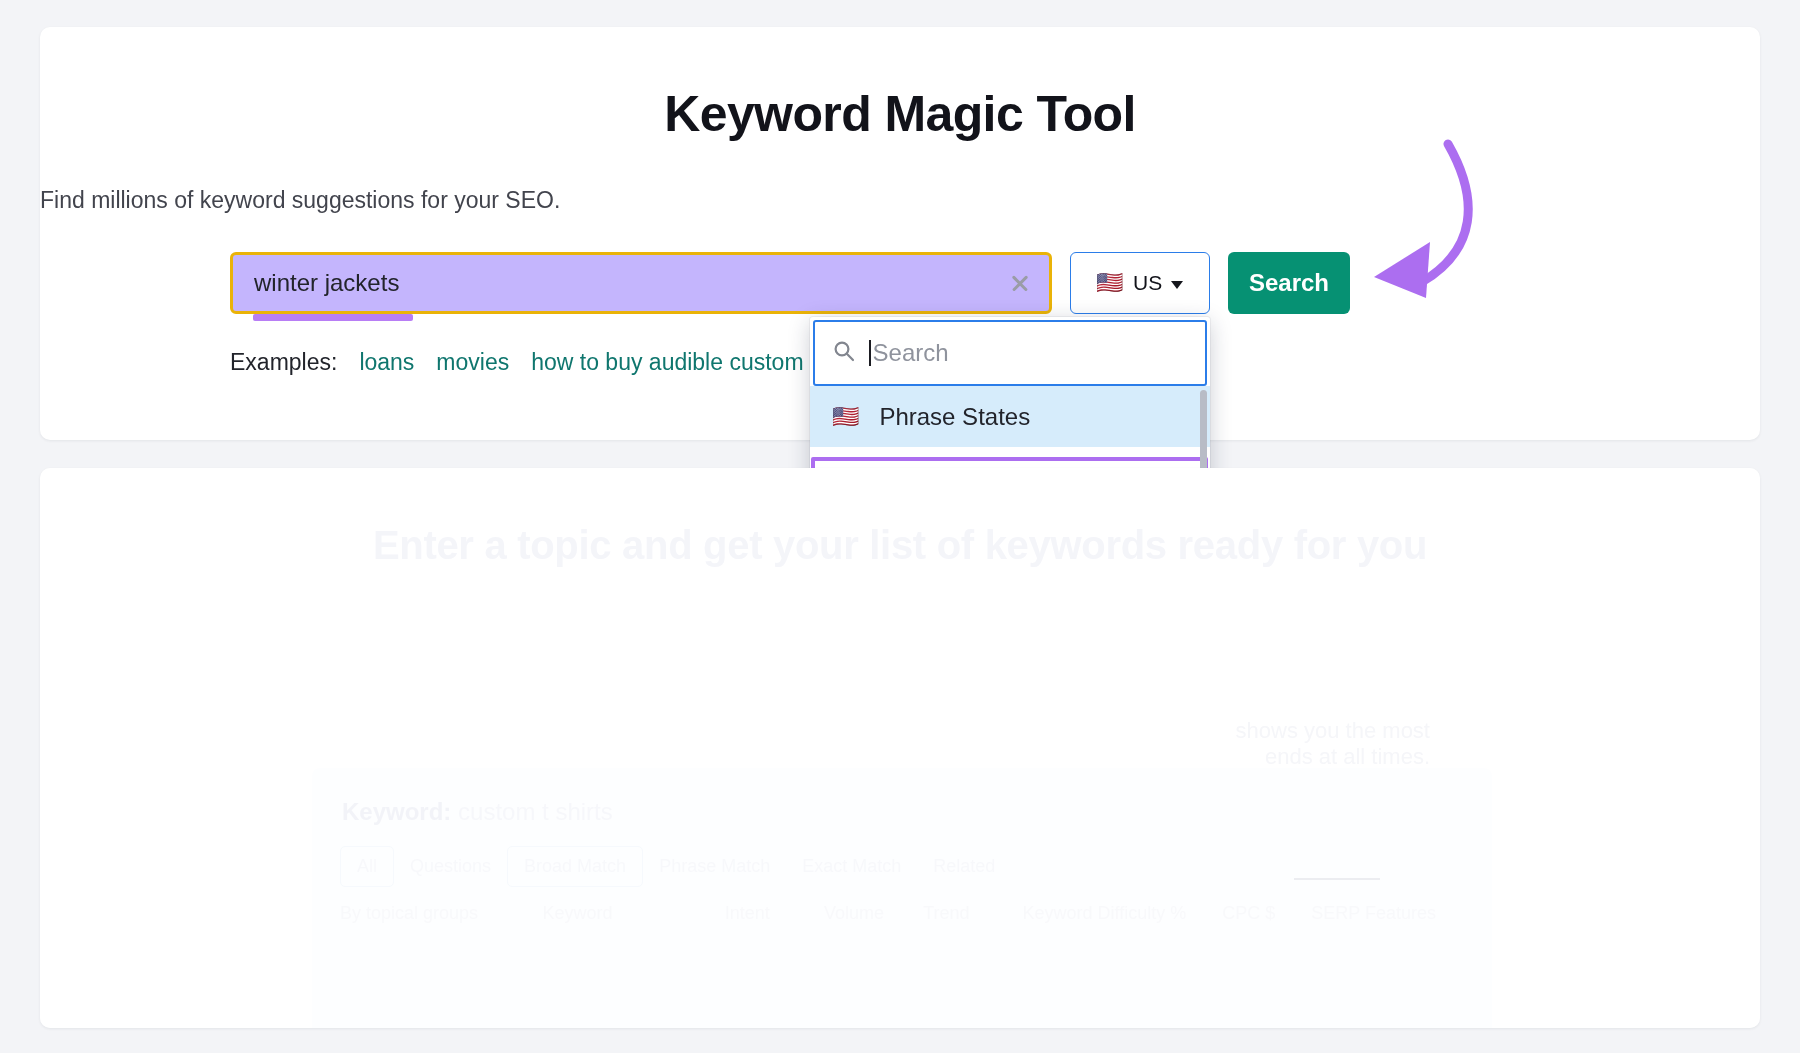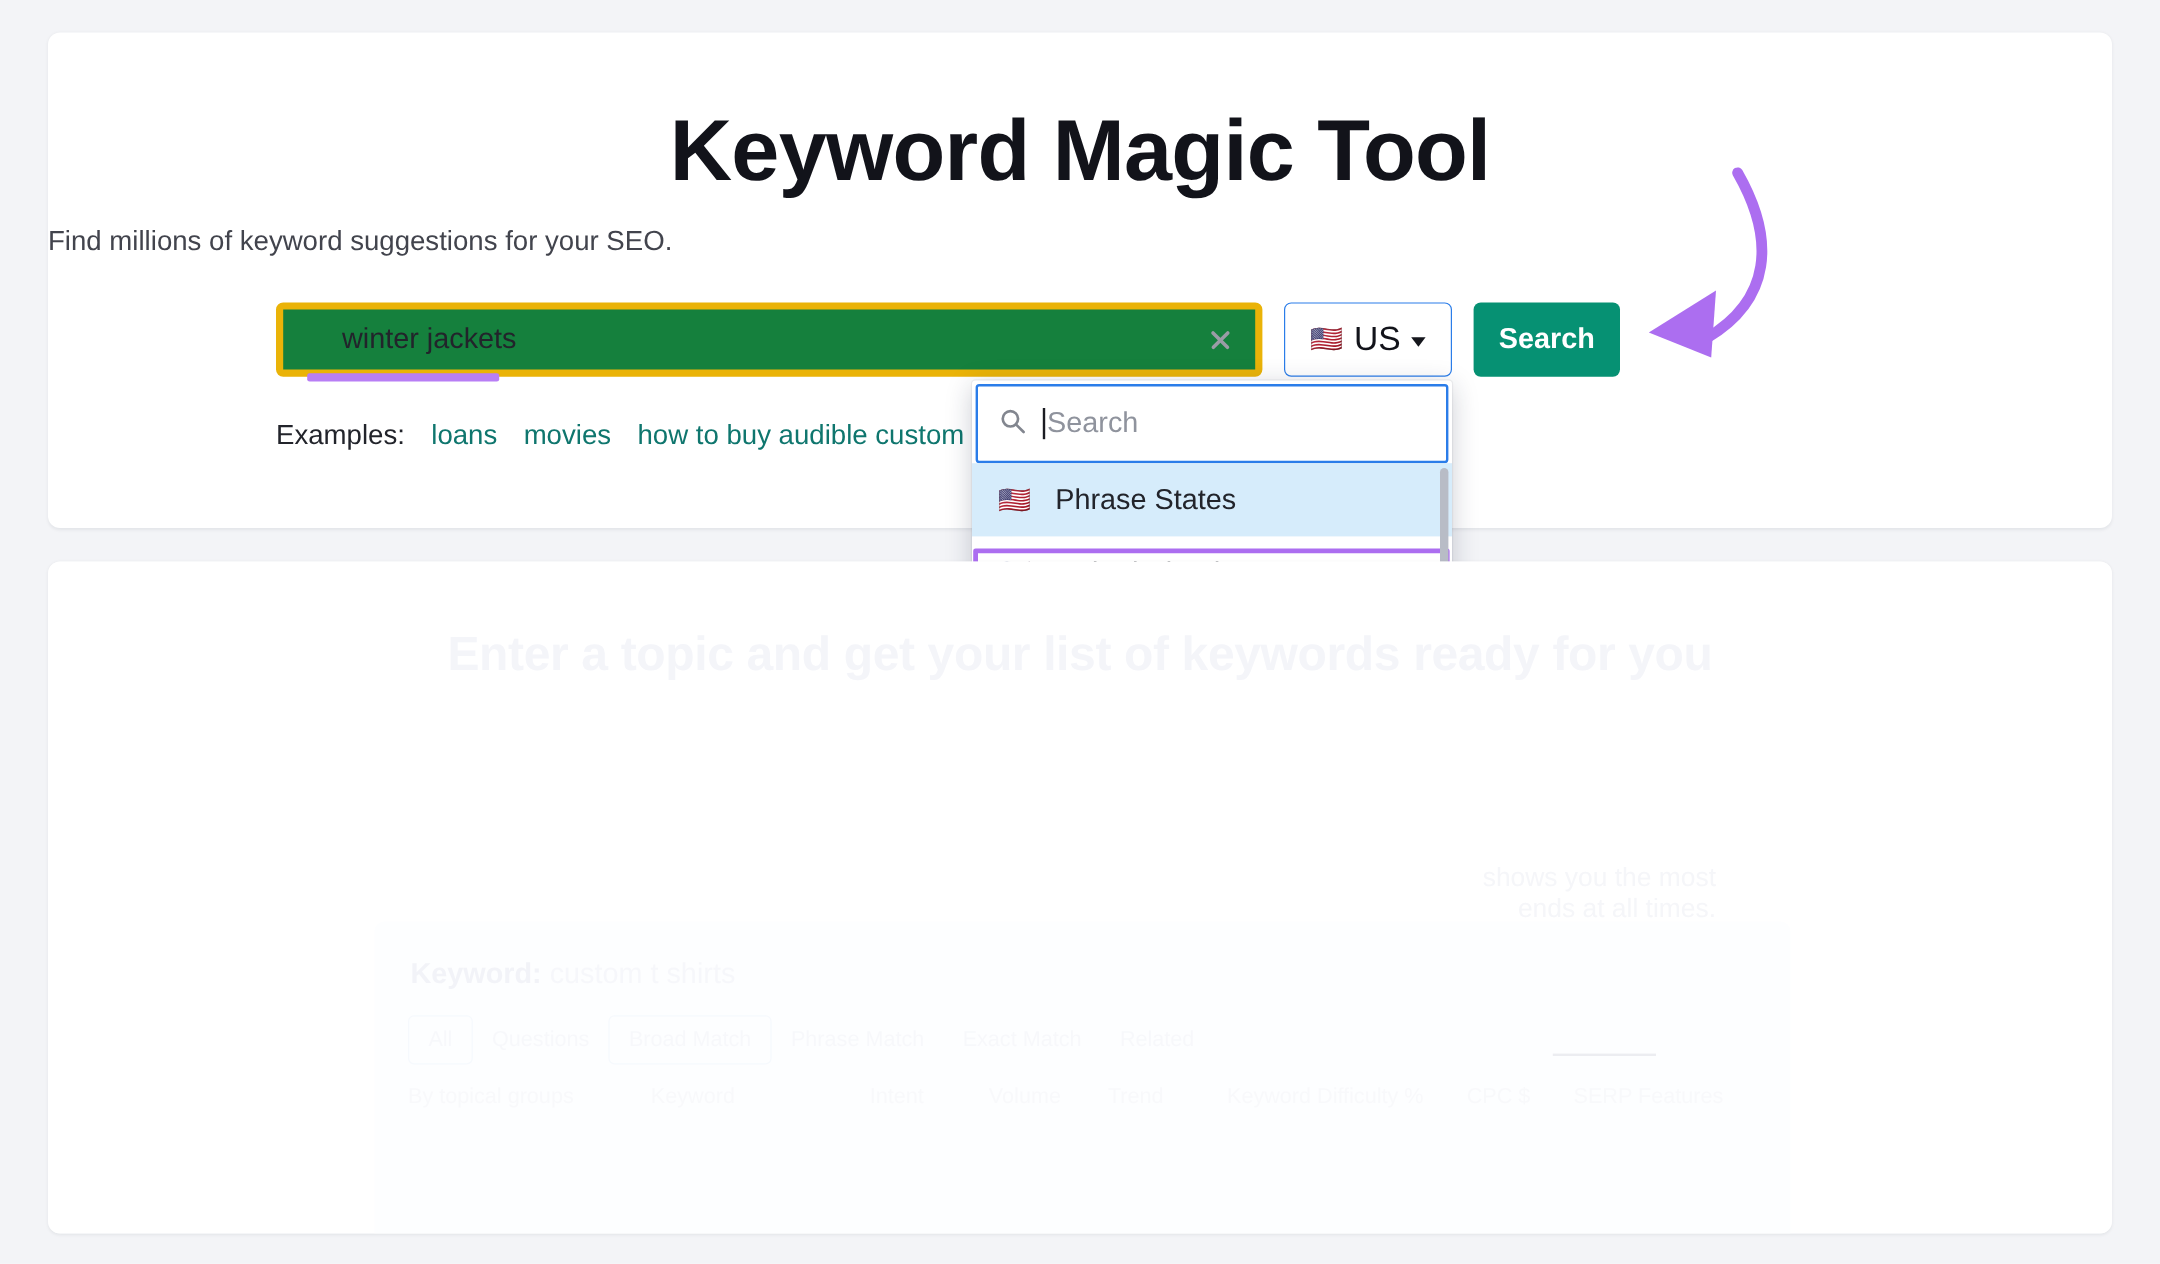--- a/index.html
+++ b/index.html
@@ -13,35 +13,35 @@
 
   
   .hero-card {
     position: absolute; left: 40px; top: 27px;
     width: 1720px; height: 413px;
     background: #ffffff; border-radius: 10px;
     box-shadow: 0 1px 3px rgba(20,25,45,.07);
   }
   .hero-title {
     position: absolute; left: 0; top: 58px; width: 100%;
-    text-align: center; font-size: 72px; font-weight: 700;
+    text-align: center; font-size: 50px; font-weight: 700;
     color: #12131a; letter-spacing: -.6px;
   }
   .hero-sub {
     position: absolute; left: 0; top: 160px; width: 100%;
     text-align: left; font-size: 23px; color: #42444d;
   }
 
   
   .search-row { position: absolute; left: 190px; top: 225px; display: flex; align-items: flex-start; }
 
   .kw-input-wrap {
     position: relative; width: 822px; height: 62px;
-    background: #15803d; border: 6px solid #eab308; border-radius: 6px;
-    display: flex; align-items: center; padding-left: 28px;
+    background: #c4b5fd; border: 3px solid #eab308; border-radius: 6px;
+    display: flex; align-items: center;
   }
   .kw-input {
     border: 0; outline: 0; background: transparent;
     font-family: "Liberation Sans", sans-serif; font-size: 24px; color: #22242b;
     padding: 0 52px 0 21px; width: 100%; height: 100%;
   }
   .kw-underline {
     position: absolute; left: 20px; bottom: -10px;
     width: 160px; height: 7px; background: #b87ef5; border-radius: 2px;
   }
@@ -55,21 +55,21 @@
   }
   .clear-icon::before { transform: rotate(45deg); }
   .clear-icon::after  { transform: rotate(-45deg); }
 
   .country-btn {
     margin-left: 18px; width: 140px; height: 62px;
     border: 1.5px solid #2b7de9; border-radius: 6px; background: #fff;
     display: flex; align-items: center; justify-content: center; gap: 9px;
     cursor: pointer;
   }
-  .country-btn .code { font-size: 28px; color: #12131a; }
+  .country-btn .code { font-size: 21px; color: #12131a; }
   .flag { font-size: 22px; line-height: 1; }
   .chev {
     width: 0; height: 0; border-left: 6.5px solid transparent;
     border-right: 6.5px solid transparent; border-top: 8px solid #15161c;
     margin-top: 3px;
   }
 
   .search-btn {
     margin-left: 18px; width: 122px; height: 62px;
     background: #069173; border: 0; border-radius: 6px;

